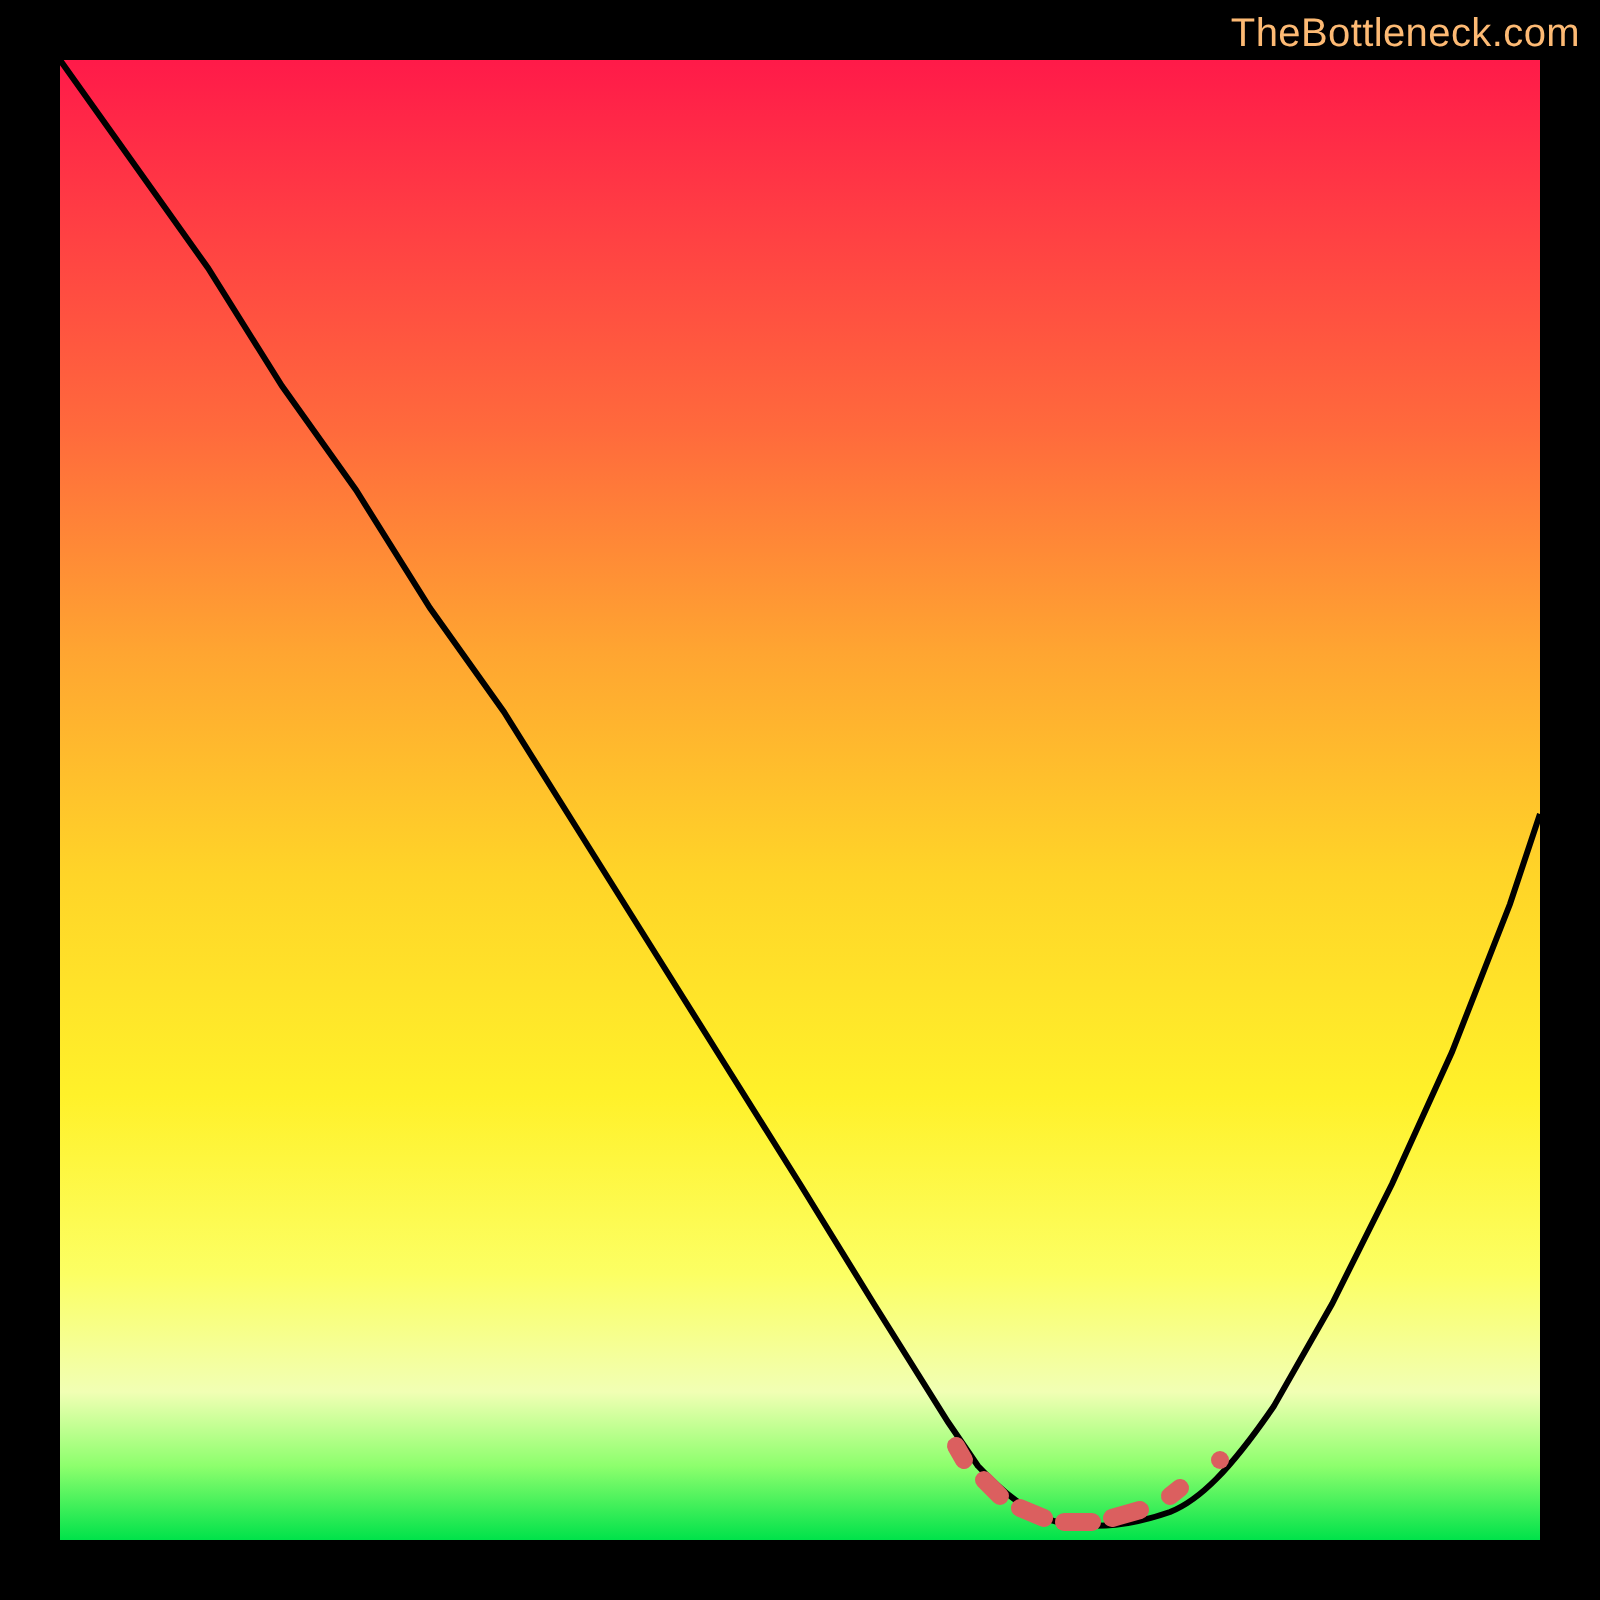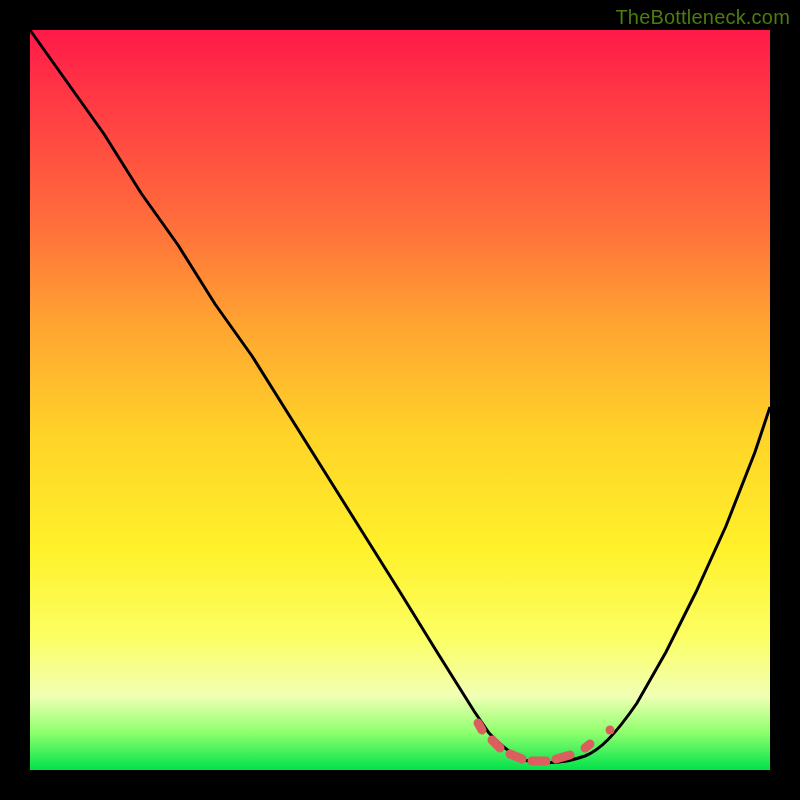--- a/index.html
+++ b/index.html
@@ -46,21 +46,21 @@
     position: absolute;
     left: 0; top: 0;
     width: 740px;
     height: 740px;
     overflow: visible;
   }
   .watermark {
     position: absolute;
     top: 6px;
     right: 10px;
-    color: #4d7c0f;
+    color: #fdba74;
     font-size: 20px;
     font-weight: 500;
     letter-spacing: 0.2px;
   }
 </style>
 </head>
 <body>
 
 <div class="frame">
 

